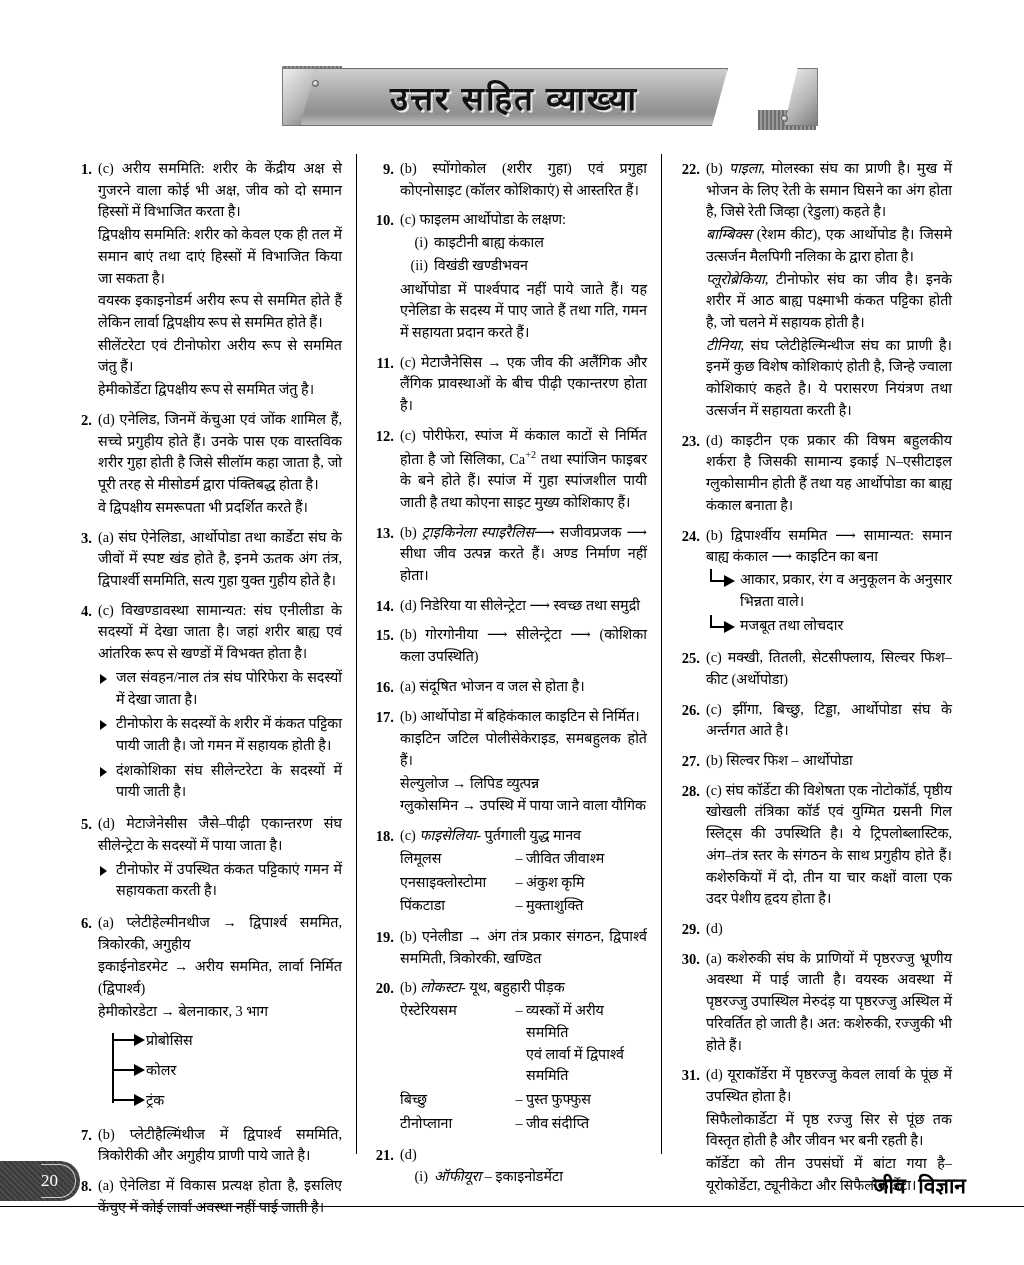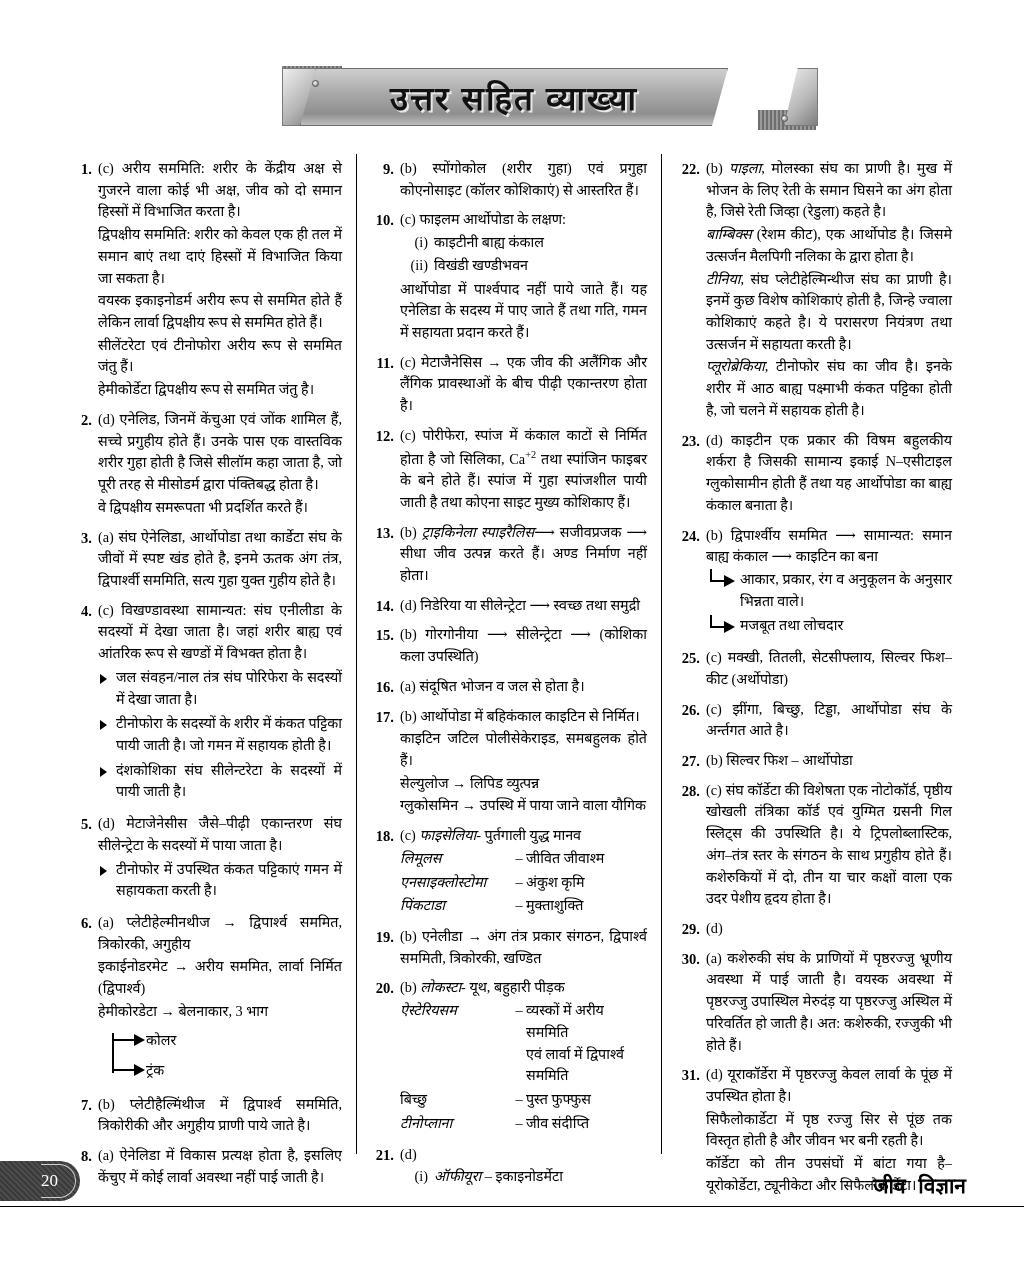--- a/index.html
+++ b/index.html
@@ -135,21 +135,21 @@
 
   
   .romans { margin: 1px 0 2px 0; padding: 0; list-style: none; }
   .romans li { display: flex; margin-bottom: 1px; }
   .romans li .rn { flex: 0 0 auto; width: 34px; text-align: right; padding-right: 6px; }
   .romans li .rt { flex: 1 1 auto; }
 
   
   .pairs { margin: 1px 0 0 0; padding: 0; list-style: none; }
   .pairs li { display: flex; margin-bottom: 2px; }
-  .pairs li .pl { flex: 0 0 auto; width: 112px; font-style: italic; }
+  .pairs li .pl { flex: 0 0 auto; width: 112px; }
   .pairs li .pd { flex: 0 0 auto; width: 14px; text-align: center; }
   .pairs li .pr { flex: 1 1 auto; }
   .pairs li .pr .cont { display: block; }
 
   .ital { font-style: italic; }
 
   
   .branch {
     position: relative;
     margin: 2px 0 2px 14px;
@@ -310,20 +310,21 @@
           </ul>
         </div>
       </div>
       <div class="item">
         <div class="num">6.</div>
         <div class="body">
           <p class="para first"><span class="opt">(a)</span>&nbsp;प्लेटीहेल्मीनथीज → द्विपार्श्व सममित, त्रिकोरकी, अगुहीय</p>
           <p class="para">इकाईनोडरमेट → अरीय सममित, लार्वा निर्मित (द्विपार्श्व)</p>
           <p class="para">हेमीकोरडेटा → बेलनाकार, 3 भाग</p>
           <div class="branch">
+            <div class="branch-row">प्रोबोसिस</div>
             <div class="branch-row">कोलर</div>
             <div class="branch-row">ट्रंक</div>
           </div>
         </div>
       </div>
       <div class="item">
         <div class="num">7.</div>
         <div class="body">
           <p class="para first"><span class="opt">(b)</span>&nbsp;प्लेटीहैल्मिंथीज में द्विपार्श्व सममिति, त्रिकोरीकी और अगुहीय प्राणी पाये जाते है।</p>
         </div>
@@ -468,22 +469,22 @@
           </ul>
         </div>
       </div>
     </div>
   <div class="col c3" id="col3">
       <div class="item">
         <div class="num">22.</div>
         <div class="body">
           <p class="para first"><span class="opt">(b)</span>&nbsp;<span class="ital">पाइला</span>, मोलस्का संघ का प्राणी है। मुख में भोजन के लिए रेती के समान घिसने का अंग होता है, जिसे रेती जिव्हा (रेडुला) कहते है।</p>
           <p class="para"><span class="ital">बाम्बिक्स</span> (रेशम कीट), एक आर्थोपोड है। जिसमे उत्सर्जन मैलपिगी नलिका के द्वारा होता है।</p>
+          <p class="para"><span class="ital">प्लूरोब्रेकिया</span>, टीनोफोर संघ का जीव है। इनके शरीर में आठ बाह्य पक्ष्माभी कंकत पट्टिका होती है, जो चलने में सहायक होती है।</p>
           <p class="para"><span class="ital">टीनिया</span>, संघ प्लेटीहेल्मिन्थीज संघ का प्राणी है। इनमें कुछ विशेष कोशिकाएं होती है, जिन्हे ज्वाला कोशिकाएं कहते है। ये परासरण नियंत्रण तथा उत्सर्जन में सहायता करती है।</p>
-          <p class="para"><span class="ital">प्लूरोब्रेकिया</span>, टीनोफोर संघ का जीव है। इनके शरीर में आठ बाह्य पक्ष्माभी कंकत पट्टिका होती है, जो चलने में सहायक होती है।</p>
         </div>
       </div>
       <div class="item">
         <div class="num">23.</div>
         <div class="body">
           <p class="para first"><span class="opt">(d)</span>&nbsp;काइटीन एक प्रकार की विषम बहुलकीय शर्करा है जिसकी सामान्य इकाई N–एसीटाइल ग्लुकोसामीन होती हैं तथा यह आर्थोपोडा का बाह्य कंकाल बनाता है।</p>
         </div>
       </div>
       <div class="item">
         <div class="num">24.</div>

